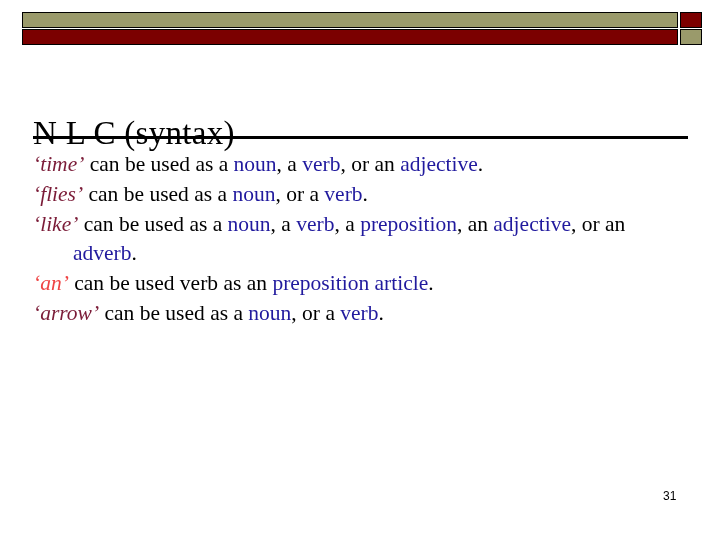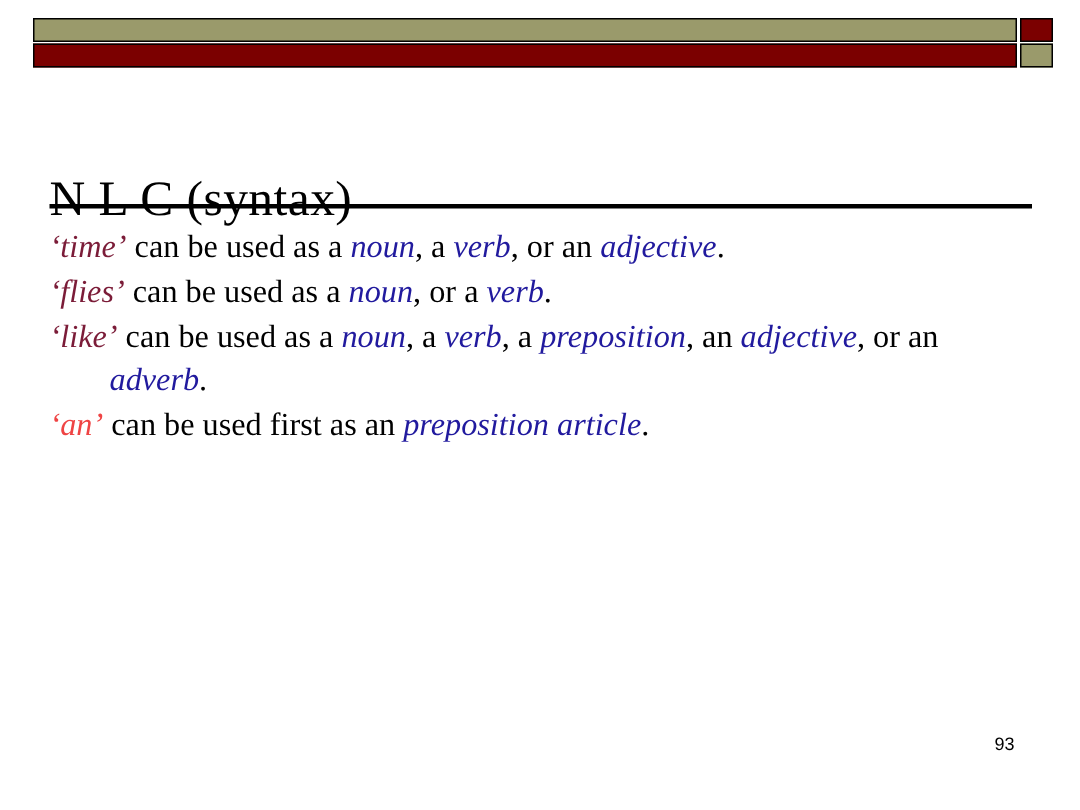--- a/index.html
+++ b/index.html
@@ -84,21 +84,20 @@
     padding-left: 40px;
     text-indent: -40px;
   }
   .quoted {
     font-style: italic;
     color: #7b1c38;
     margin-top: 12px;
   }
   .pos {
     color: #211a9e;
-    font-style: italic;
   }
 
   
   .page-number {
     position: absolute;
     left: 663px;
     top: 489px;
     font-size: 12px;
     line-height: 14px;
     color: #000000;
@@ -119,16 +118,17 @@
   </div>
 </div>
 
 <div class="slide-title">N L C (syntax)</div>
 <div class="title-rule"></div>
 
 <div class="body-block">
     <p class="para"><span class="quoted" style="color: rgb(123, 28, 56);">‘time’</span><span style="color: rgb(0, 0, 0);"> can be used as a </span><span class="pos" style="color: rgb(33, 26, 158);">noun</span><span style="color: rgb(0, 0, 0);">, a </span><span class="pos" style="color: rgb(33, 26, 158);">verb</span><span style="color: rgb(0, 0, 0);">, or an </span><span class="pos" style="color: rgb(33, 26, 158);">adjective</span><span style="color: rgb(0, 0, 0);">.</span></p>
     <p class="para"><span class="quoted" style="color: rgb(123, 28, 56);">‘flies’</span><span style="color: rgb(0, 0, 0);"> can be used as a </span><span class="pos" style="color: rgb(33, 26, 158);">noun</span><span style="color: rgb(0, 0, 0);">, or a </span><span class="pos" style="color: rgb(33, 26, 158);">verb</span><span style="color: rgb(0, 0, 0);">.</span></p>
     <p class="para"><span class="quoted" style="color: rgb(123, 28, 56);">‘like’</span><span style="color: rgb(0, 0, 0);"> can be used as a </span><span class="pos" style="color: rgb(33, 26, 158);">noun</span><span style="color: rgb(0, 0, 0);">, a </span><span class="pos" style="color: rgb(33, 26, 158);">verb</span><span style="color: rgb(0, 0, 0);">, a </span><span class="pos" style="color: rgb(33, 26, 158);">preposition</span><span style="color: rgb(0, 0, 0);">, an </span><span class="pos" style="color: rgb(33, 26, 158);">adjective</span><span style="color: rgb(0, 0, 0);">, or an </span><span class="pos" style="color: rgb(33, 26, 158);">adverb</span><span style="color: rgb(0, 0, 0);">.</span></p>
-    <p class="para"><span class="quoted" style="color: #ef4444;">‘an’</span><span style="color: rgb(0, 0, 0);"> can be used first as an </span><span class="pos" style="color: rgb(33, 26, 158);">preposition article</span><span style="color: rgb(0, 0, 0);">.</span></p>
+    <p class="para"><span class="quoted" style="color: #ef4444;">‘an’</span><span style="color: rgb(0, 0, 0);"> can be used verb as an </span><span class="pos" style="color: rgb(33, 26, 158);">preposition article</span><span style="color: rgb(0, 0, 0);">.</span></p>
+    <p class="para"><span class="quoted" style="color: rgb(123, 28, 56);">‘arrow’</span><span style="color: rgb(0, 0, 0);"> can be used as a </span><span class="pos" style="color: rgb(33, 26, 158);">noun</span><span style="color: rgb(0, 0, 0);">, or a </span><span class="pos" style="color: rgb(33, 26, 158);">verb</span><span style="color: rgb(0, 0, 0);">.</span></p>
   </div>
 
-<div class="page-number">93</div>
+<div class="page-number">31</div>
 
 </body></html>

